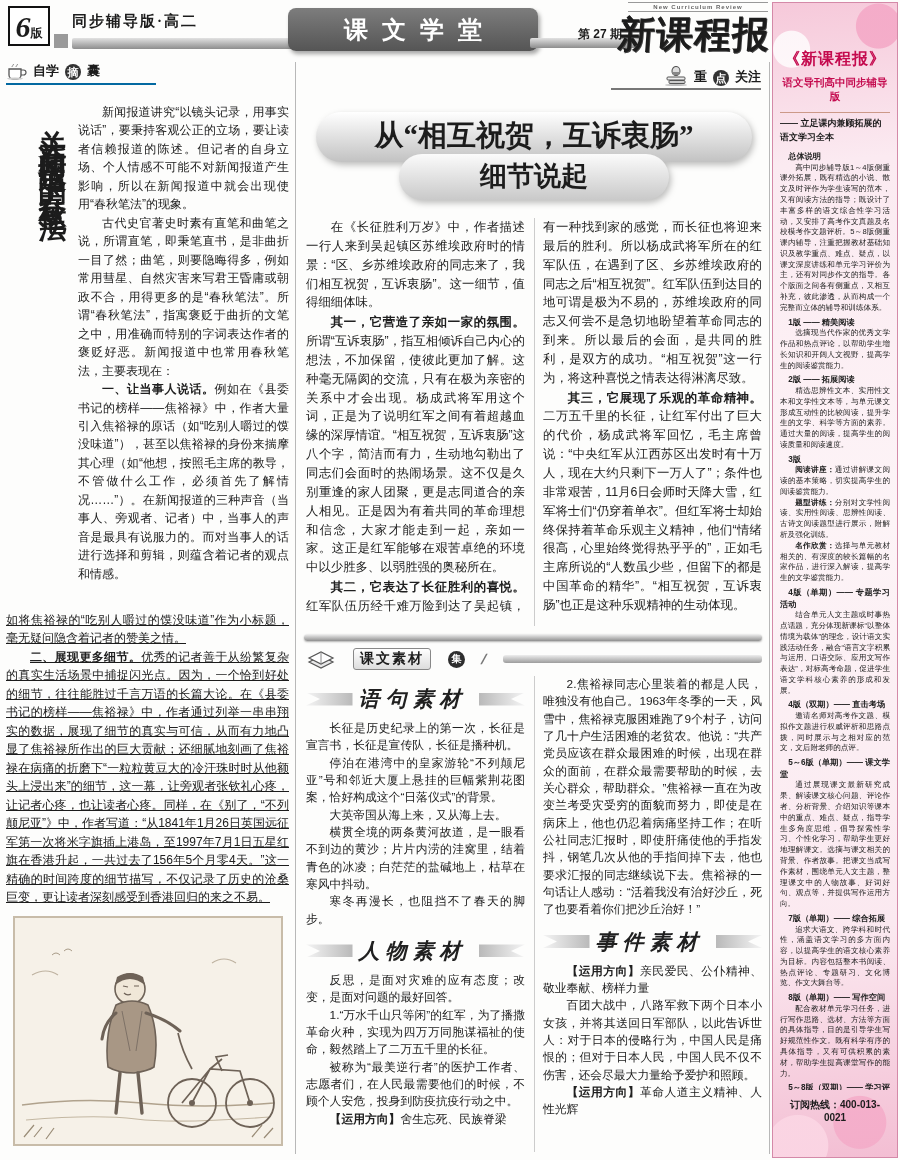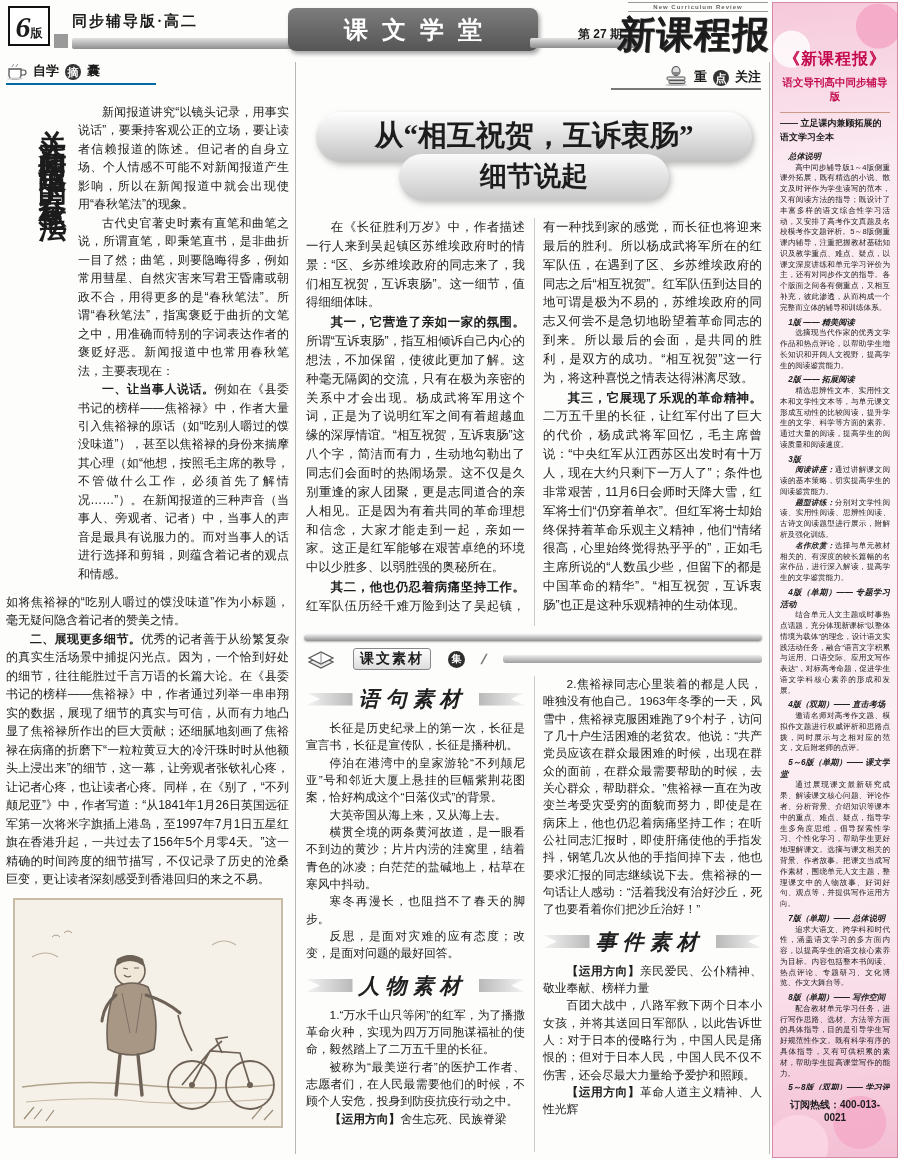--- a/index.html
+++ b/index.html
@@ -32,21 +32,21 @@
   .left-col{position:absolute;left:6px;top:62px;width:290px;height:1092px;padding-right:6px;border-right:1px solid var(--rule);display:flex;flex-direction:column;overflow:hidden;}
   .corner-badge{display:flex;align-items:flex-end;gap:5px;font:bold 13px var(--serif);border-bottom:2px solid #0369a1;padding-bottom:3px;margin-bottom:8px;width:150px;}
   .corner-badge .cicon{flex:0 0 auto;}
   .char-badge{display:inline-block;width:16px;height:16px;border-radius:50%;background:#333;color:#fff;font:bold 11px var(--sans);text-align:center;line-height:16px;margin:0 1px;}
   .left-upper{display:flex;gap:6px;}
   .v-title{writing-mode:vertical-rl;font:bold 28px var(--serif);letter-spacing:7px;line-height:1.15;padding:14px 4px 0 6px;height:500px;flex:0 0 66px;}
   .upper-text{flex:1;padding-top:10px;}
   .body-text p, .body-text .para{font:12px/1.54 var(--sans);text-align:justify;text-indent:2em;color:#202020;}
   .para .lead{font-weight:bold;}
   .noindent{text-indent:0 !important;}
-  .left-lower{margin-top:0;}
+  .left-lower{margin-top:18px;text-decoration:underline;}
   .illus-wrap{margin-top:8px;display:flex;justify-content:center;}
 
   
   .middle{position:absolute;left:302px;top:62px;width:468px;height:1092px;border-right:1px solid var(--rule);padding-right:5px;}
   .focus-badge{position:absolute;right:8px;top:4px;display:flex;align-items:flex-end;gap:5px;font:bold 13px var(--serif);border-bottom:2px solid #777;padding-bottom:2px;width:150px;justify-content:flex-end;}
   .banner{position:absolute;left:14px;top:50px;width:436px;filter:drop-shadow(2px 3px 3px rgba(0,0,0,.25));}
   .banner-line{background:linear-gradient(#ffffff,#c2c2c2);border-radius:30px;text-align:center;font:bold 29px var(--serif);padding:4px 10px 6px;}
   .banner-line.second{width:62%;margin:-8px auto 0;font-size:27px;background:linear-gradient(#fbfbfb,#c9c9c9);}
   .feature-cols{position:absolute;left:4px;top:156px;width:456px;height:408px;column-count:2;column-gap:18px;column-rule:1px solid #ccc;column-fill:auto;overflow:hidden;}
   .feature-cols .para{font:12.4px/1.52 var(--sans);margin-bottom:1px;}
@@ -73,21 +73,21 @@
     radial-gradient(circle at 85% 2%, rgba(244,169,199,.9) 0 22px, rgba(244,169,199,0) 23px),
     radial-gradient(circle at 70% 97%, rgba(244,169,199,.8) 0 26px, rgba(244,169,199,0) 27px),
     radial-gradient(circle at 20% 99%, rgba(251,214,228,.9) 0 30px, rgba(251,214,228,0) 31px),
     linear-gradient(175deg,#f6c9da 0%,#fbeaf1 14%,#fdf4f7 45%,#fbe9f0 80%,#f3bed3 100%);
     border:1px solid #d489a8;display:flex;flex-direction:column;padding:46px 7px 8px;overflow:hidden;align-items:center;}
   .sb-title{text-align:center;font:bold 16px var(--serif);color:var(--red);letter-spacing:1px;}
   .sb-subtitle{text-align:center;font:bold 10.5px var(--sans);color:var(--red);margin-top:6px;}
   .sb-tagline{font:bold 9px/1.5 var(--sans);margin-top:8px;border-top:1px solid #c98;padding-top:4px;}
   .sb-blocks{flex:1;overflow:hidden;margin-top:4px;}
   .sb-item{font:7.6px/1.42 var(--sans);text-align:justify;text-indent:2em;color:#222;}
-  .sb-item .m-lead{font-weight:bold;font-style:italic;}
+  .sb-item .m-lead{font-weight:bold;}
   .sb-item.sb-h{text-indent:1em;font-weight:bold;font-size:8.2px;margin-top:3px;}
   .sb-item.sb-h .m-lead{font-size:8.2px;}
   .sb-hotline{text-align:center;font:bold 10px var(--sans);margin:8px 0 26px;}
 
   svg{display:block;}
 </style>
 </head>
 <body>
 
 <div class="page">
@@ -183,21 +183,21 @@
 
     <div class="banner">
       <div class="banner-line">从“相互祝贺，互诉衷肠”</div>
       <div class="banner-line second">细节说起</div>
     </div>
 
     <div class="feature-cols body-text">
 
     <div class="para"><span class="lead"></span><span>在《长征胜利万岁》中，作者描述一行人来到吴起镇区苏维埃政府时的情景：“区、乡苏维埃政府的同志来了，我们相互祝贺，互诉衷肠”。这一细节，值得细细体味。</span></div>
         <div class="para"><span class="lead">其一，它营造了亲如一家的氛围。</span><span>所谓“互诉衷肠”，指互相倾诉自己内心的想法，不加保留，使彼此更加了解。这种毫无隔阂的交流，只有在极为亲密的关系中才会出现。杨成武将军用这个词，正是为了说明红军之间有着超越血缘的深厚情谊。“相互祝贺，互诉衷肠”这八个字，简洁而有力，生动地勾勒出了同志们会面时的热闹场景。这不仅是久别重逢的家人团聚，更是志同道合的亲人相见。正是因为有着共同的革命理想和信念，大家才能走到一起，亲如一家。这正是红军能够在艰苦卓绝的环境中以少胜多、以弱胜强的奥秘所在。</span></div>
-        <div class="para"><span class="lead">其二，他也仍忍着病痛坚持工作。</span><span>红军队伍历经千难万险到达了吴起镇，有一种找到家的感觉，而长征也将迎来最后的胜利。所以杨成武将军所在的红军队伍，在遇到了区、乡苏维埃政府的同志之后“相互祝贺”。红军队伍到达目的地可谓是极为不易的，苏维埃政府的同志又何尝不是急切地盼望着革命同志的到来。所以最后的会面，是共同的胜利，是双方的成功。“相互祝贺”这一行为，将这种喜悦之情表达得淋漓尽致。</span></div>
+        <div class="para"><span class="lead">其二，它表达了长征胜利的喜悦。</span><span>红军队伍历经千难万险到达了吴起镇，有一种找到家的感觉，而长征也将迎来最后的胜利。所以杨成武将军所在的红军队伍，在遇到了区、乡苏维埃政府的同志之后“相互祝贺”。红军队伍到达目的地可谓是极为不易的，苏维埃政府的同志又何尝不是急切地盼望着革命同志的到来。所以最后的会面，是共同的胜利，是双方的成功。“相互祝贺”这一行为，将这种喜悦之情表达得淋漓尽致。</span></div>
         <div class="para"><span class="lead">其三，它展现了乐观的革命精神。</span><span>二万五千里的长征，让红军付出了巨大的代价，杨成武将军回忆，毛主席曾说：“中央红军从江西苏区出发时有十万人，现在大约只剩下一万人了”；条件也非常艰苦，11月6日会师时天降大雪，红军将士们“仍穿着单衣”。但红军将士却始终保持着革命乐观主义精神，他们“情绪很高，心里始终觉得热乎乎的”，正如毛主席所说的“人数虽少些，但留下的都是中国革命的精华”。“相互祝贺，互诉衷肠”也正是这种乐观精神的生动体现。</span></div>
       </div>
 
     <div class="section-divider"></div>
 
     <div class="materials-head">
       <span>
         <svg width="30" height="22" viewBox="0 0 30 22">
             <path d="M3 14 l12 -6 l12 6 l-12 6z" fill="#e8e8e8" stroke="#555" stroke-width="1.2"></path>
             <path d="M3 10 l12 -6 l12 6 l-12 6z" fill="#fff" stroke="#555" stroke-width="1.2"></path>
@@ -214,25 +214,25 @@
 
     <div class="m-item ribbon">
           <span class="m-lead">语句素材</span>
           <span></span>
         </div>
         <div class="m-item"><span class="m-lead"></span><span>长征是历史纪录上的第一次，长征是宣言书，长征是宣传队，长征是播种机。</span></div>
         <div class="m-item"><span class="m-lead"></span><span>停泊在港湾中的皇家游轮“不列颠尼亚”号和邻近大厦上悬挂的巨幅紫荆花图案，恰好构成这个“日落仪式”的背景。</span></div>
         <div class="m-item"><span class="m-lead"></span><span>大英帝国从海上来，又从海上去。</span></div>
         <div class="m-item"><span class="m-lead"></span><span>横贯全境的两条黄河故道，是一眼看不到边的黄沙；片片内涝的洼窝里，结着青色的冰凌；白茫茫的盐碱地上，枯草在寒风中抖动。</span></div>
         <div class="m-item"><span class="m-lead"></span><span>寒冬再漫长，也阻挡不了春天的脚步。</span></div>
-        <div class="m-item"><span class="m-lead"></span><span>反思，是面对灾难的应有态度；改变，是面对问题的最好回答。</span></div>
         <div class="m-item ribbon">
           <span class="m-lead">人物素材</span>
           <span></span>
         </div>
+        <div class="m-item"><span class="m-lead"></span><span>反思，是面对灾难的应有态度；改变，是面对问题的最好回答。</span></div>
         <div class="m-item"><span class="m-lead"></span><span>1.“万水千山只等闲”的红军，为了播撒革命火种，实现为四万万同胞谋福祉的使命，毅然踏上了二万五千里的长征。</span></div>
         <div class="m-item"><span class="m-lead"></span><span>被称为“最美逆行者”的医护工作者、志愿者们，在人民最需要他们的时候，不顾个人安危，投身到防疫抗疫行动之中。</span></div>
         <div class="m-item usage"><span class="m-lead">【运用方向】</span><span>舍生忘死、民族脊梁</span></div>
         <div class="m-item"><span class="m-lead"></span><span>2.焦裕禄同志心里装着的都是人民，唯独没有他自己。1963年冬季的一天，风雪中，焦裕禄克服困难跑了9个村子，访问了几十户生活困难的老贫农。他说：“共产党员应该在群众最困难的时候，出现在群众的面前，在群众最需要帮助的时候，去关心群众，帮助群众。”焦裕禄一直在为改变兰考受灾受穷的面貌而努力，即使是在病床上，他也仍忍着病痛坚持工作；在听公社同志汇报时，即使肝痛使他的手指发抖，钢笔几次从他的手指间掉下去，他也要求汇报的同志继续说下去。焦裕禄的一句话让人感动：“活着我没有治好沙丘，死了也要看着你们把沙丘治好！”</span></div>
         <div class="m-item ribbon">
           <span class="m-lead">事件素材</span>
           <span></span>
         </div>
         <div class="m-item usage"><span class="m-lead">【运用方向】</span><span>亲民爱民、公仆精神、敬业奉献、榜样力量</span></div>
         <div class="m-item"><span class="m-lead"></span><span>百团大战中，八路军救下两个日本小女孩，并将其送回日军部队，以此告诉世人：对于日本的侵略行为，中国人民是痛恨的；但对于日本人民，中国人民不仅不伤害，还会尽最大力量给予爱护和照顾。</span></div>
@@ -255,21 +255,21 @@
         <div class="sb-item sb-h"><span class="m-lead">3版</span><span></span></div>
         <div class="sb-item"><span class="m-lead">阅读讲座：</span><span>通过讲解课文阅读的基本策略，切实提高学生的阅读鉴赏能力。</span></div>
         <div class="sb-item"><span class="m-lead">题型讲练：</span><span>分别对文学性阅读、实用性阅读、思辨性阅读、古诗文阅读题型进行展示，附解析及强化训练。</span></div>
         <div class="sb-item"><span class="m-lead">名作欣赏：</span><span>选择与单元教材相关的、有深度的较长篇幅的名家作品，进行深入解读，提高学生的文学鉴赏能力。</span></div>
         <div class="sb-item sb-h"><span class="m-lead">4版（单期）—— 专题学习活动</span><span></span></div>
         <div class="sb-item"><span class="m-lead"></span><span>结合单元人文主题或时事热点话题，充分体现新课标“以整体情境为载体”的理念，设计语文实践活动任务，融合“语言文字积累与运用、口语交际、应用文写作表达”，对标高考命题，促进学生语文学科核心素养的形成和发展。</span></div>
         <div class="sb-item sb-h"><span class="m-lead">4版（双期）—— 直击考场</span><span></span></div>
         <div class="sb-item"><span class="m-lead"></span><span>邀请名师对高考作文题、模拟作文题进行权威评析和思路点拨，同时展示与之相对应的范文，文后附老师的点评。</span></div>
         <div class="sb-item sb-h"><span class="m-lead">5～6版（单期）—— 课文学堂</span><span></span></div>
         <div class="sb-item"><span class="m-lead"></span><span>通过展现课文最新研究成果、解读课文核心问题、评论作者、分析背景、介绍知识等课本中的重点、难点、疑点，指导学生多角度思维，倡导探索性学习、个性化学习，帮助学生更好地理解课文。选摘与课文相关的背景、作者故事。把课文当成写作素材，围绕单元人文主题，整理课文中的人物故事、好词好句、观点等，并提供写作运用方向。</span></div>
-        <div class="sb-item sb-h"><span class="m-lead">7版（单期）—— 总体说明</span><span></span></div>
+        <div class="sb-item sb-h"><span class="m-lead">7版（单期）—— 综合拓展</span><span></span></div>
         <div class="sb-item"><span class="m-lead"></span><span>追求大语文、跨学科和时代性，涵盖语文学习的多方面内容，以提高学生的语文核心素养为目标。内容包括整本书阅读、热点评论、专题研习、文化博览、作文大舞台等。</span></div>
         <div class="sb-item sb-h"><span class="m-lead">8版（单期）—— 写作空间</span><span></span></div>
         <div class="sb-item"><span class="m-lead"></span><span>配合教材单元学习任务，进行写作思路、选材、方法等方面的具体指导，目的是引导学生写好规范性作文。既有科学有序的具体指导，又有可供积累的素材，帮助学生提高课堂写作的能力。</span></div>
         <div class="sb-item sb-h"><span class="m-lead">5～8版（双期）—— 学习评价</span><span></span></div>
       </div>
     <div class="sb-hotline">订阅热线：400-013-0021</div>
   </div>
 
 </div>
 

